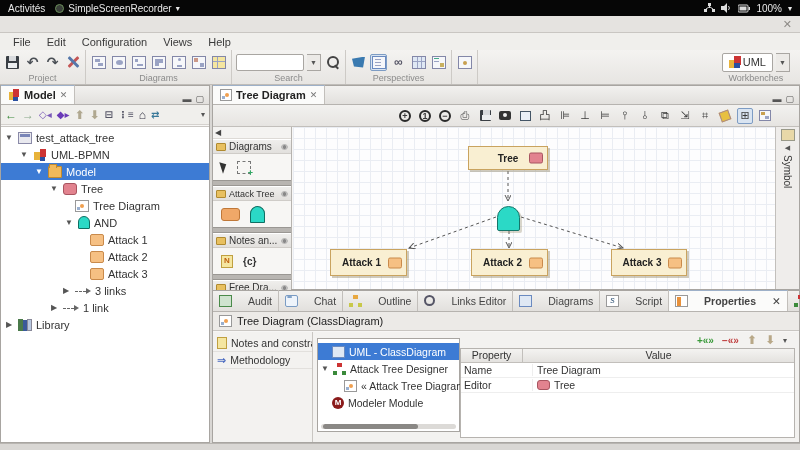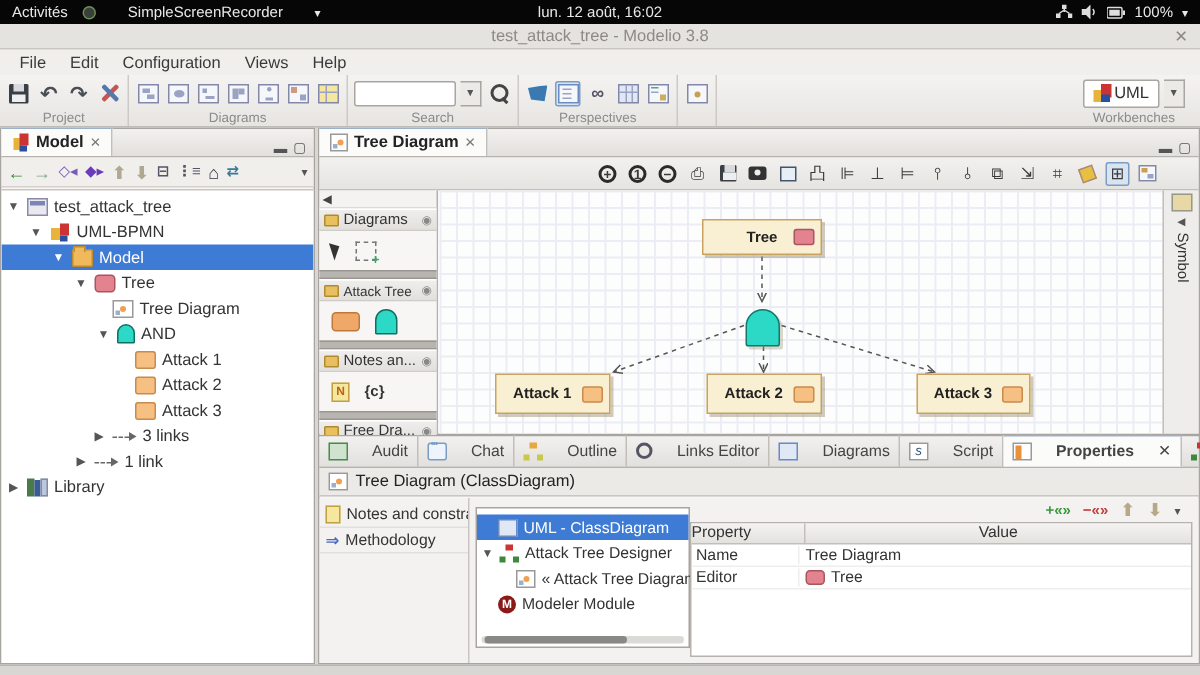--- a/index.html
+++ b/index.html
@@ -165,44 +165,43 @@
   .m-mod { width:12px; height:12px; background:#8a1a1a; border-radius:50%; color:#fff; font-size:8px; font-weight:bold; text-align:center; line-height:12px; }
   .hscroll { position:absolute; left:3px; right:3px; bottom:2px; height:5px; background:#dcdad7; border-radius:3px; }
   .hscroll i { position:absolute; left:2px; width:70%; top:0; bottom:0; background:#8a8885; border-radius:3px; display:block; }
   #props-area { flex:1; position:relative; }
   #props-toolbar { height:16px; display:flex; align-items:center; justify-content:flex-end; gap:8px; padding-right:12px; font-size:10px; }
   .pt-add { color:#3a9a3a; font-weight:bold; }
   .pt-rem { color:#c04040; font-weight:bold; }
   .pt-updown { color:#b8a888; font-weight:bold; font-size:12px; }
   #props-table { position:absolute; left:0; right:4px; top:16px; bottom:4px; background:#fff; border:1px solid #b6b3af; }
   .ptable-head { display:flex; height:14px; background:linear-gradient(#f4f3f1,#e4e2df); border-bottom:1px solid #c2bfbb; font-size:10.5px; color:#333; }
-  .ptable-head .c1 { width:76px; border-right:1px solid #c2bfbb; }
+  .ptable-head .c1 { width:62px; border-right:1px solid #c2bfbb; text-align:center; }
   .ptable-head .c2 { flex:1; text-align:center; }
   .prow { display:flex; height:15px; align-items:center; border-bottom:1px solid #eee; font-size:10.5px; }
   .prow .c1 { width:72px; padding-left:3px; border-right:1px solid #eee; }
   .prow .c2 { flex:1; padding-left:4px; display:flex; align-items:center; gap:4px; }
   .val-class { width:13px; height:10px; background:#e2838f; border:1px solid #a85560; border-radius:3px; }
 
   #status-bar { left:0; top:443px; width:800px; height:7px; background:#d9d7d4; border-top:1px solid #b8b5b1; }
 
   svg.edges { position:absolute; left:0; top:0; width:100%; height:100%; }
 </style>
 </head>
 <body>
 
 <div id="gnome-bar" class="abs">
   <div class="gb-left">
     <span>Activités</span>
-    <span style="display:flex;align-items:center;gap:21px;">
+    <span style="display:flex;align-items:center;gap:4px;">
       <span class="rec-dot"></span>
       <span>SimpleScreenRecorder</span>
       <span class="caret">▾</span>
     </span>
   </div>
-  <div class="gb-clock">lun. 12 août, 16:02</div>
   <div class="gb-right">
     <svg width="11" height="10" viewBox="0 0 11 10">
         <rect x="4" y="0" width="3" height="3" fill="#ddd"></rect>
         <rect x="0" y="6" width="3" height="3" fill="#ddd"></rect>
         <rect x="8" y="6" width="3" height="3" fill="#ddd"></rect>
         <path d="M5.5 3v2M2 6l3-2M9 6L6 4" stroke="#ddd" stroke-width="1" fill="none"></path>
       </svg>
     <svg width="11" height="10" viewBox="0 0 11 10">
         <polygon points="0,3 3,3 6,0 6,10 3,7 0,7" fill="#ddd"></polygon>
         <path d="M7.5 3 A3 3 0 0 1 7.5 7" stroke="#ddd" fill="none"></path>
@@ -211,21 +210,20 @@
         <rect x="0" y="1" width="10" height="7" rx="1" fill="none" stroke="#ddd"></rect>
         <rect x="1.5" y="2.5" width="7" height="4" fill="#ddd"></rect>
         <rect x="10.5" y="3" width="1.5" height="3" fill="#ddd"></rect>
       </svg>
     <span>100%</span>
     <span class="caret">▾</span>
   </div>
 </div>
 
 <div id="title-bar" class="abs">
-  <span>test_attack_tree - Modelio 3.8</span>
   <span id="title-close">✕</span>
 </div>
 
 <div id="menu-bar" class="abs">
   <span class="menu-item">File</span>
   <span class="menu-item">Edit</span>
   <span class="menu-item">Configuration</span>
   <span class="menu-item">Views</span>
   <span class="menu-item">Help</span>
 </div>

